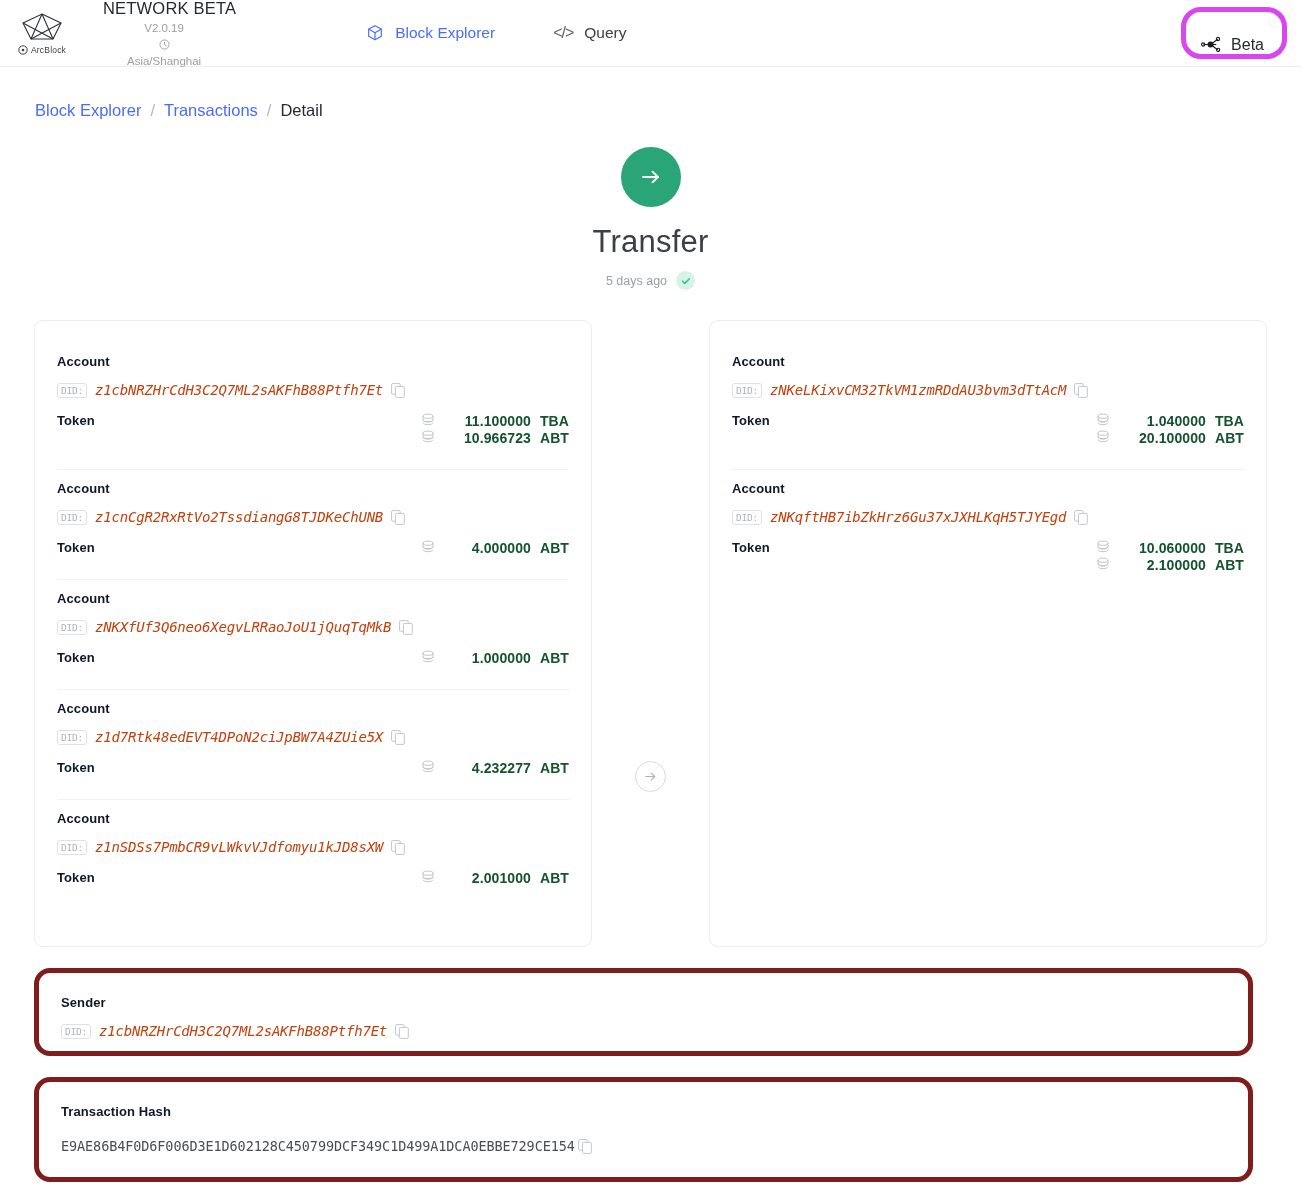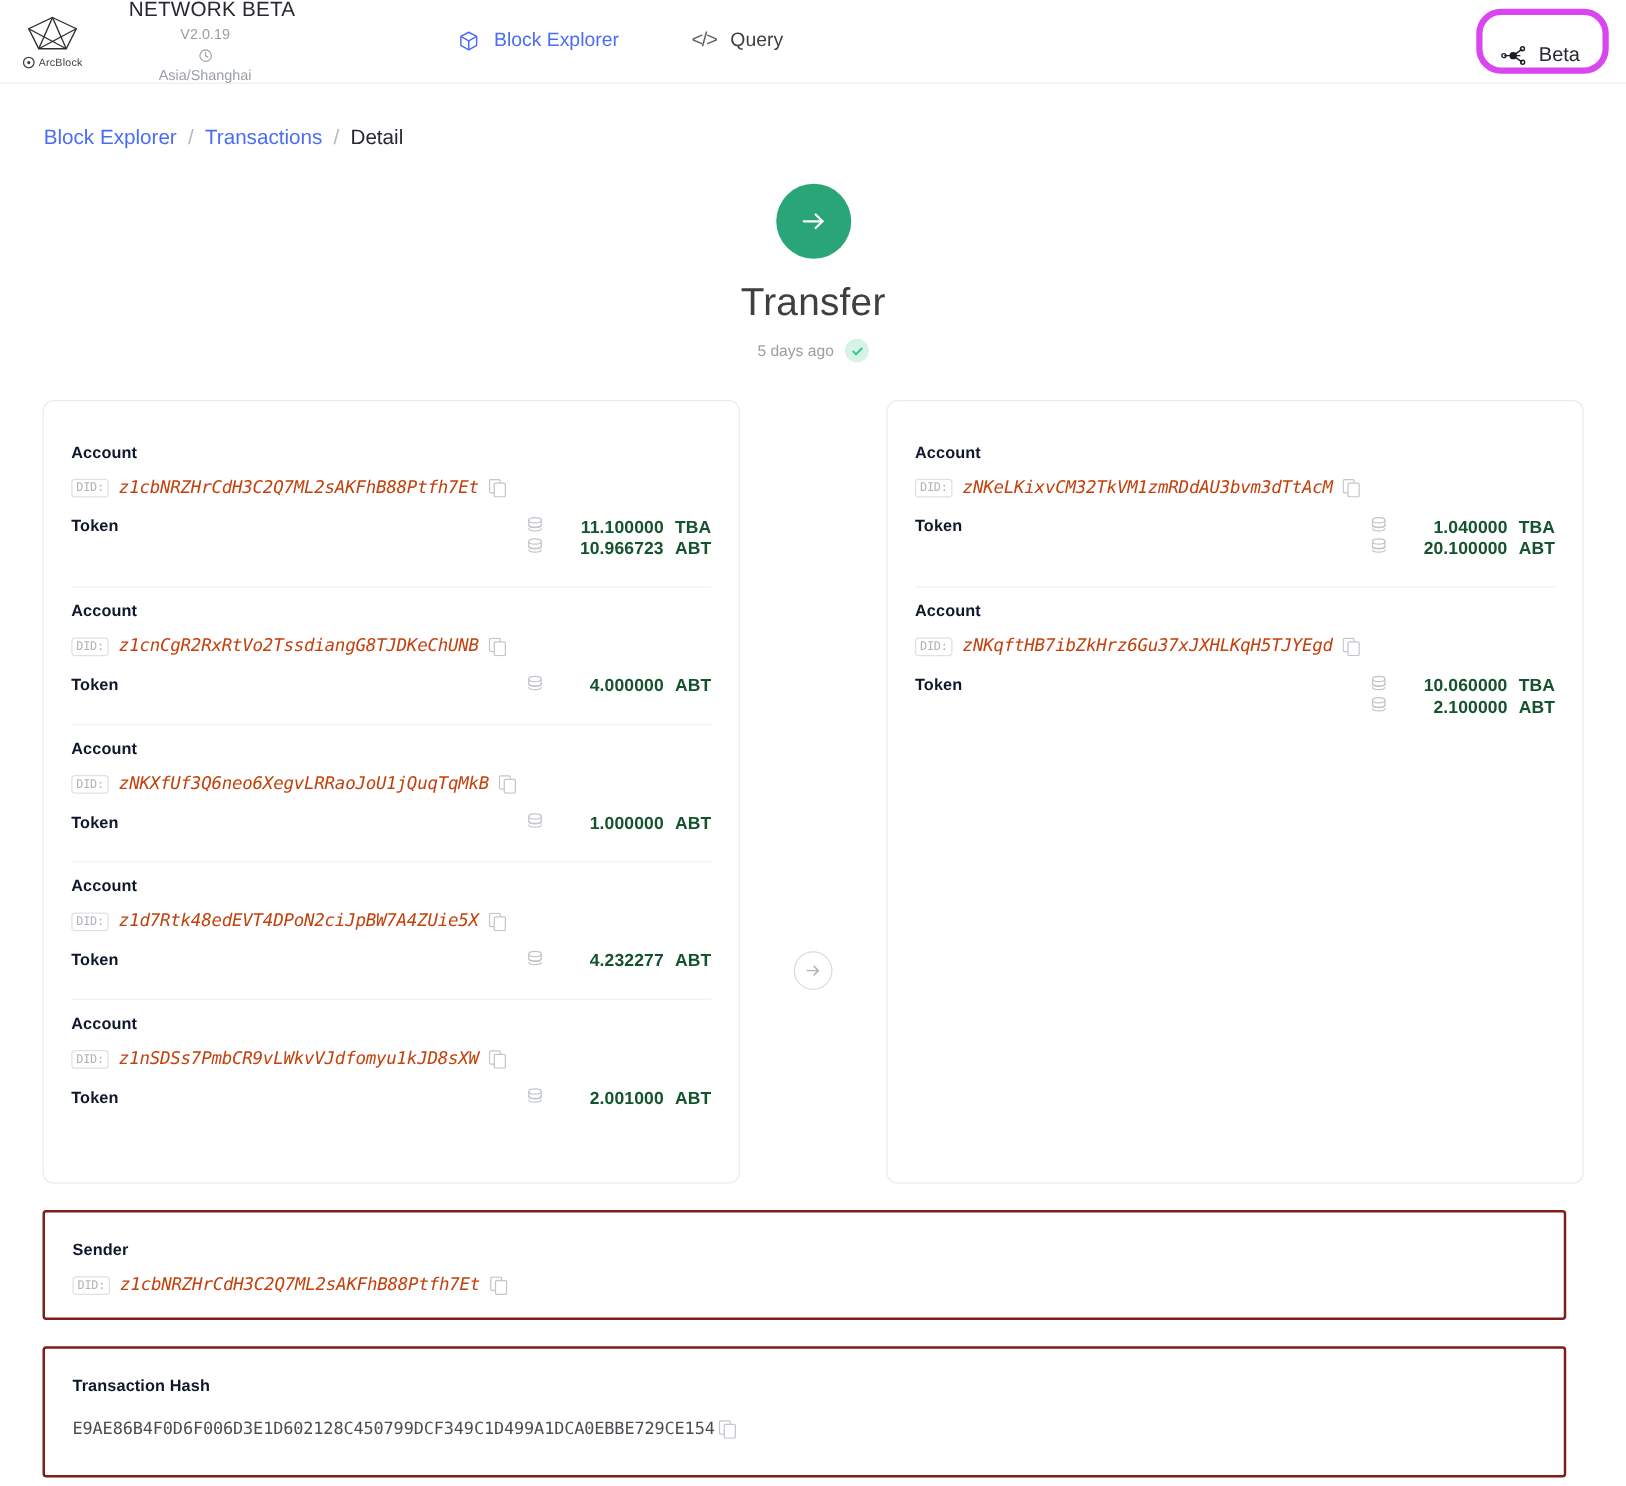--- a/index.html
+++ b/index.html
@@ -247,22 +247,22 @@
     color: #14532d;
     font-family: "Liberation Sans", sans-serif;
   }
   .coin-ico { width: 14px; height: 14px; flex: none; }
   .token-amt { min-width: 88px; text-align: right; letter-spacing: .1px; }
   .token-sym { min-width: 30px; text-align: right; letter-spacing: .1px; }
 
   
   .panel {
     margin: 21px 48px 0 34px;
-    border: 2px solid #7f1d1d;
-    border-radius: 3px;
+    border: 5px solid #7f1d1d;
+    border-radius: 16px;
     background: #fff;
     padding: 22px;
   }
   .panel-sender { height: 88px; }
   .panel-hash  { height: 105px; }
   .hash-row {
     margin-top: 19px;
     display: flex;
     align-items: center;
     gap: 3px;

